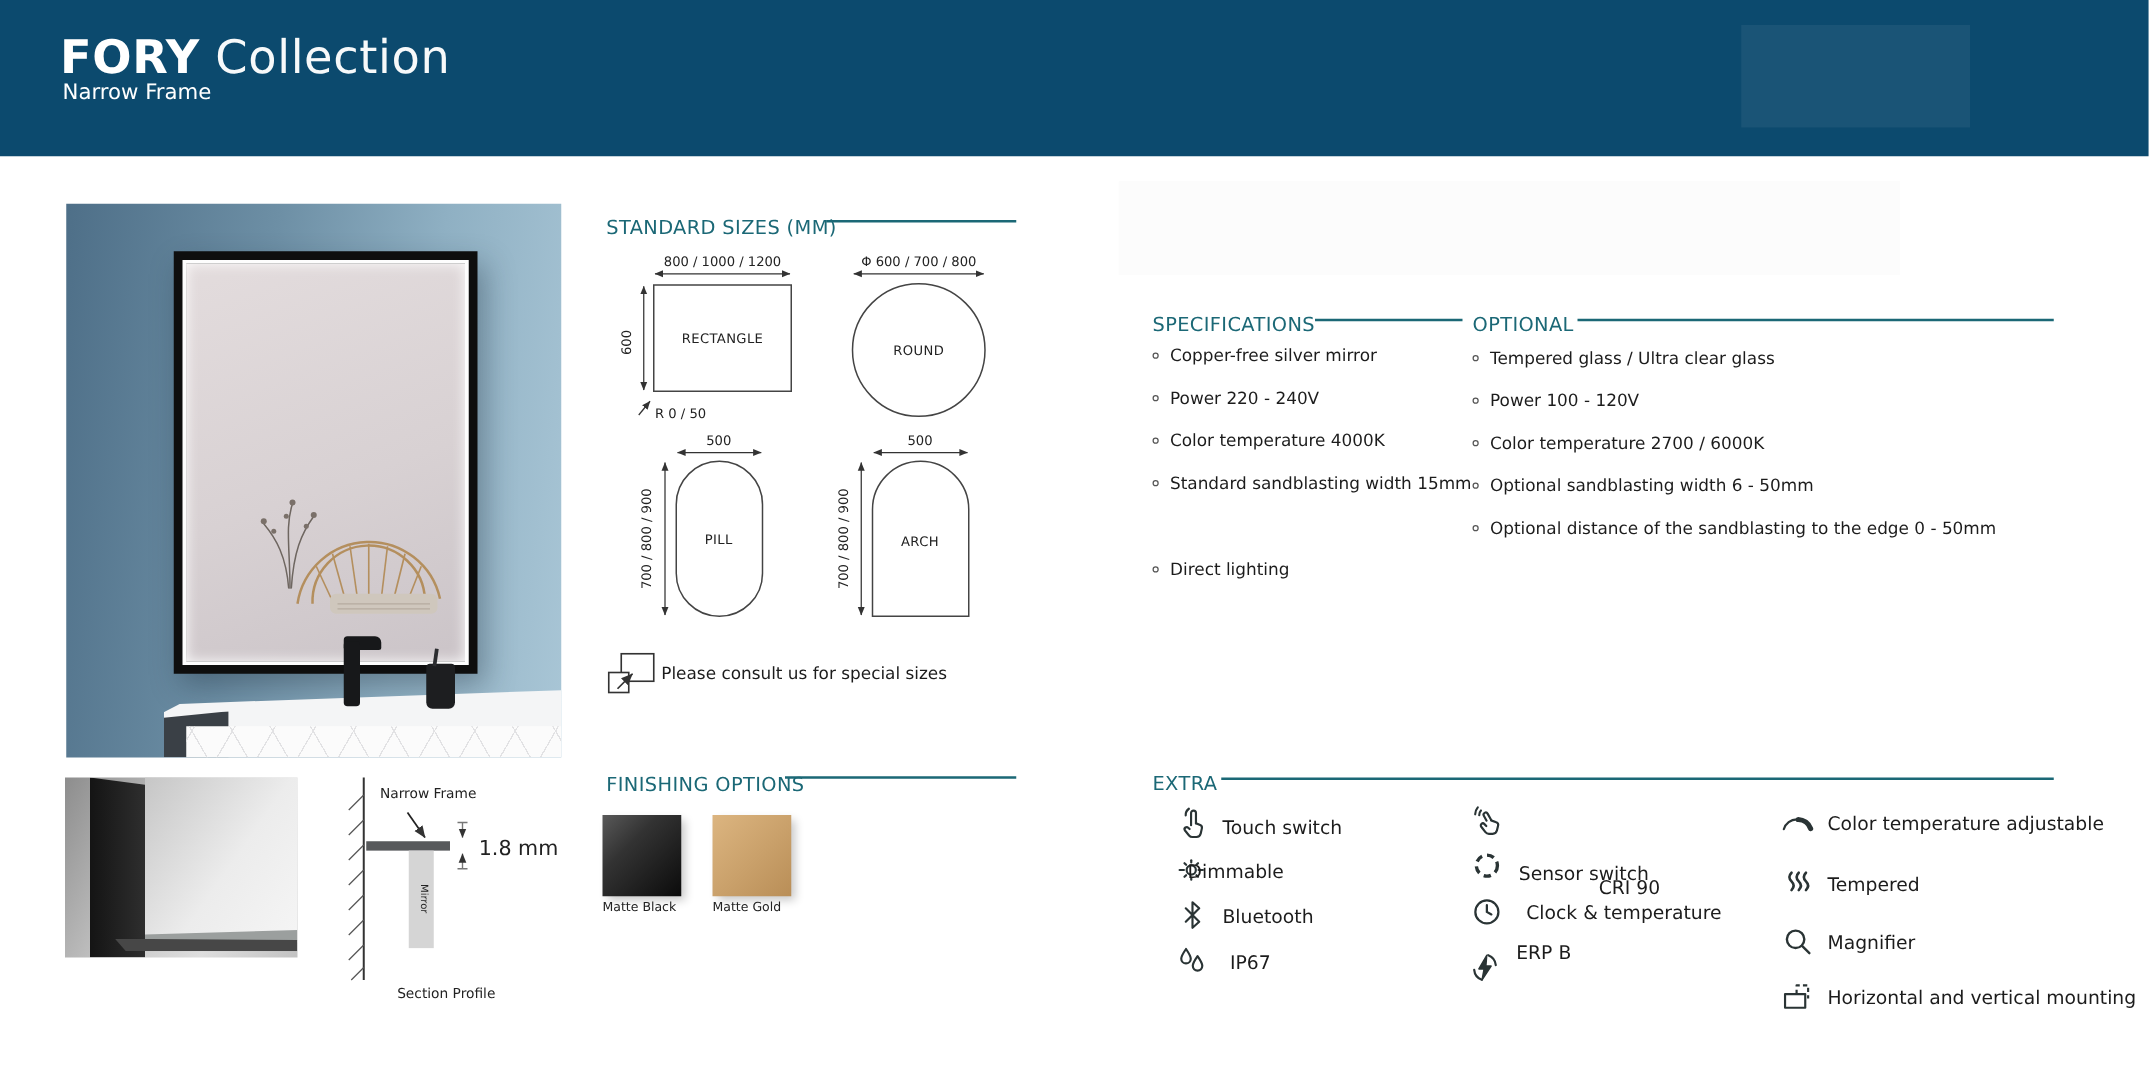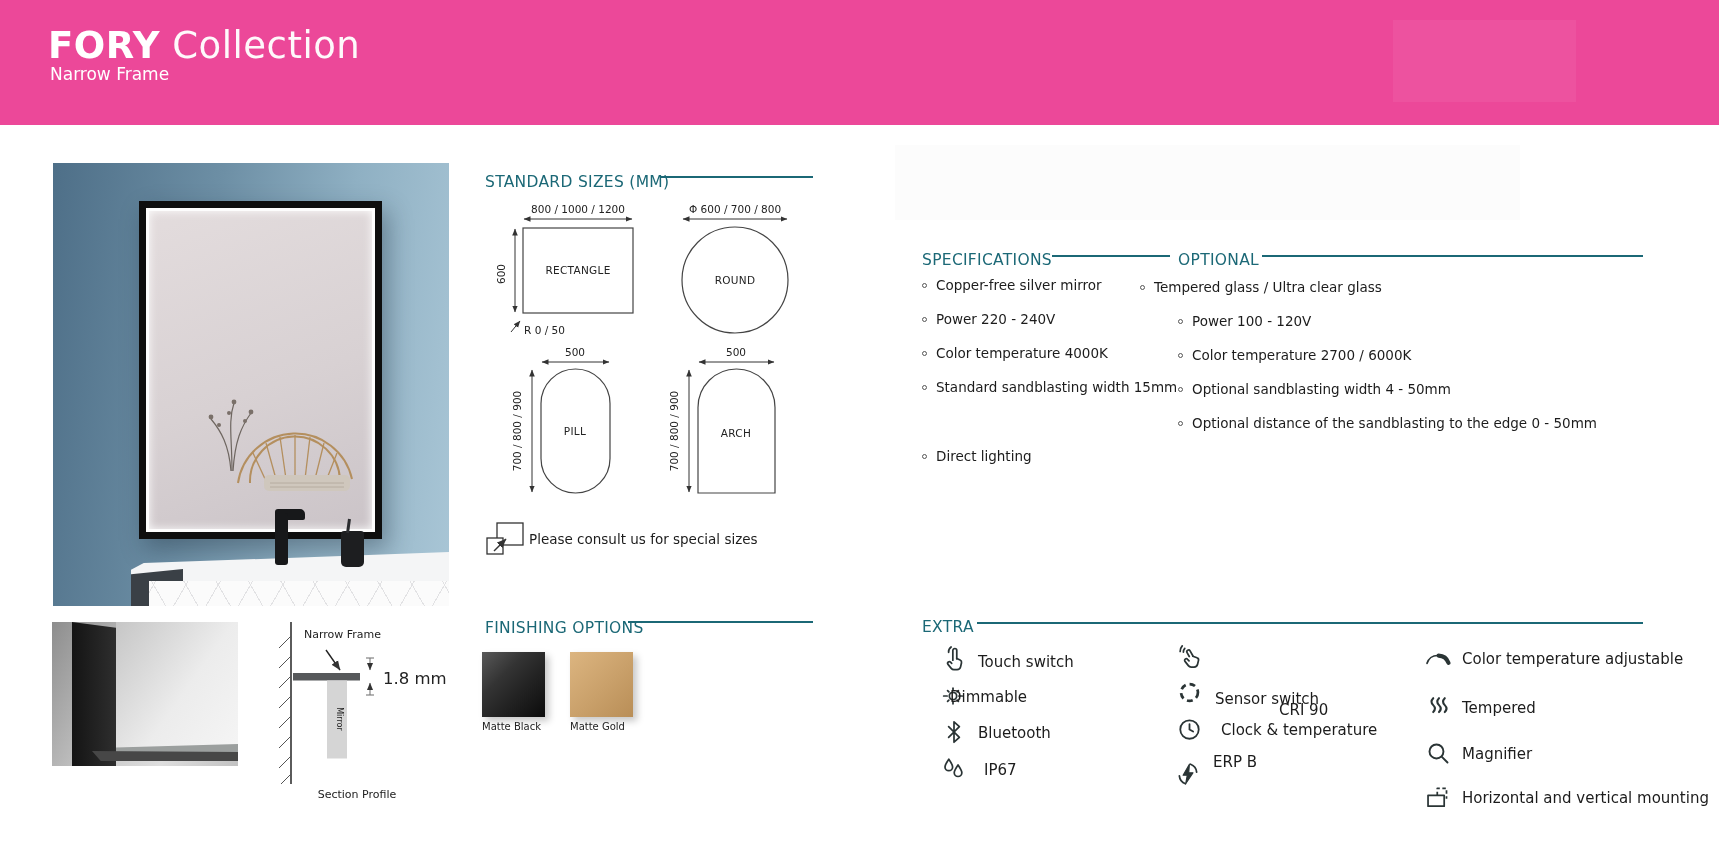--- a/index.html
+++ b/index.html
@@ -4,21 +4,21 @@
 <style>
   * { margin:0; padding:0; box-sizing:border-box; }
   html,body { background:#fff; }
   body {
     width:1719px; height:856px; position:relative; overflow:hidden;
     font-family:"DejaVu Sans","Liberation Sans",sans-serif; color:#1c1c1c;
   }
   .abs { position:absolute; }
 
   
-  .header { left:0; top:0; width:1719px; height:125px; background:#ec4899; }
+  .header { left:0; top:0; width:1719px; height:125px; background:#0c4a6e; }
   .header-light-box { left:1393px; top:20px; width:183px; height:82px; background:rgba(255,255,255,.06); }
   .brand { left:48px; top:24px; color:#fff; font-size:37px; letter-spacing:.5px; }
   .brand b { font-weight:700; }
   .brand span.light { font-weight:400; opacity:.97; }
   .subtitle { left:50px; top:64px; color:#fff; font-size:17px; font-weight:400; }
 
   
   .sec-title { color:#1b6876; font-size:15.5px; font-weight:400; letter-spacing:.3px; white-space:nowrap;margin-top:11px; }
   .sec-line { height:1.5px; background:#1b6876; }
 
@@ -238,24 +238,24 @@
 <div class="abs sec-title" style="left:922px;top:240px;">SPECIFICATIONS</div>
 <div class="abs sec-line" style="left:1052px;top:255px;width:118px;"></div>
 <div class="abs bullet-item" style="left:922px;top:277px;"><span class="dot"></span><span>Copper-free silver mirror</span></div>
 <div class="abs bullet-item" style="left:922px;top:311px;"><span class="dot"></span><span>Power 220 - 240V</span></div>
 <div class="abs bullet-item" style="left:922px;top:345px;"><span class="dot"></span><span>Color temperature 4000K</span></div>
 <div class="abs bullet-item" style="left:922px;top:379px;"><span class="dot"></span><span>Standard sandblasting width 15mm</span></div>
 <div class="abs bullet-item" style="left:922px;top:448px;"><span class="dot"></span><span>Direct lighting</span></div>
 
 <div class="abs sec-title" style="left:1178px;top:240px;">OPTIONAL</div>
 <div class="abs sec-line" style="left:1262px;top:255px;width:381px;"></div>
-<div class="abs bullet-item" style="left:1140px;top:279px;"><span class="dot"></span><span>Tempered glass / Ultra clear glass</span></div>
+<div class="abs bullet-item" style="left:1178px;top:279px;"><span class="dot"></span><span>Tempered glass / Ultra clear glass</span></div>
 <div class="abs bullet-item" style="left:1178px;top:313px;"><span class="dot"></span><span>Power 100 - 120V</span></div>
 <div class="abs bullet-item" style="left:1178px;top:347px;"><span class="dot"></span><span>Color temperature 2700 / 6000K</span></div>
-<div class="abs bullet-item" style="left:1178px;top:381px;"><span class="dot"></span><span>Optional sandblasting width 4 - 50mm</span></div>
+<div class="abs bullet-item" style="left:1178px;top:381px;"><span class="dot"></span><span>Optional sandblasting width 6 - 50mm</span></div>
 <div class="abs bullet-item" style="left:1178px;top:415px;"><span class="dot"></span><span>Optional distance of the sandblasting to the edge 0 - 50mm</span></div>
 
 <div class="abs sec-title" style="left:922px;top:607px;">EXTRA</div>
 <div class="abs sec-line" style="left:977px;top:622px;width:666px;"></div>
 
 <div class="abs feat-icon" style="left:940px;top:644px;">
   <svg width="28" height="30" viewBox="0 0 24 26" fill="none" stroke="#2a3435" stroke-width="1.5" stroke-linecap="round" stroke-linejoin="round">
     <path d="M7.3 7.2a5.2 5.2 0 0 1 2.2-4.6"></path>
     <path d="M11 14V5.6a1.7 1.7 0 0 1 3.4 0v7.2"></path>
     <path d="M14.4 12.6l2.9 1.3c.9.4 1.4 1.4 1.2 2.3l-.8 3.6a3.1 3.1 0 0 1-3 2.4h-2.7a3.1 3.1 0 0 1-2.4-1.1l-2.8-3.4c-.5-.7-.4-1.6.3-2.1.6-.4 1.4-.4 1.9.1l1 1"></path>

